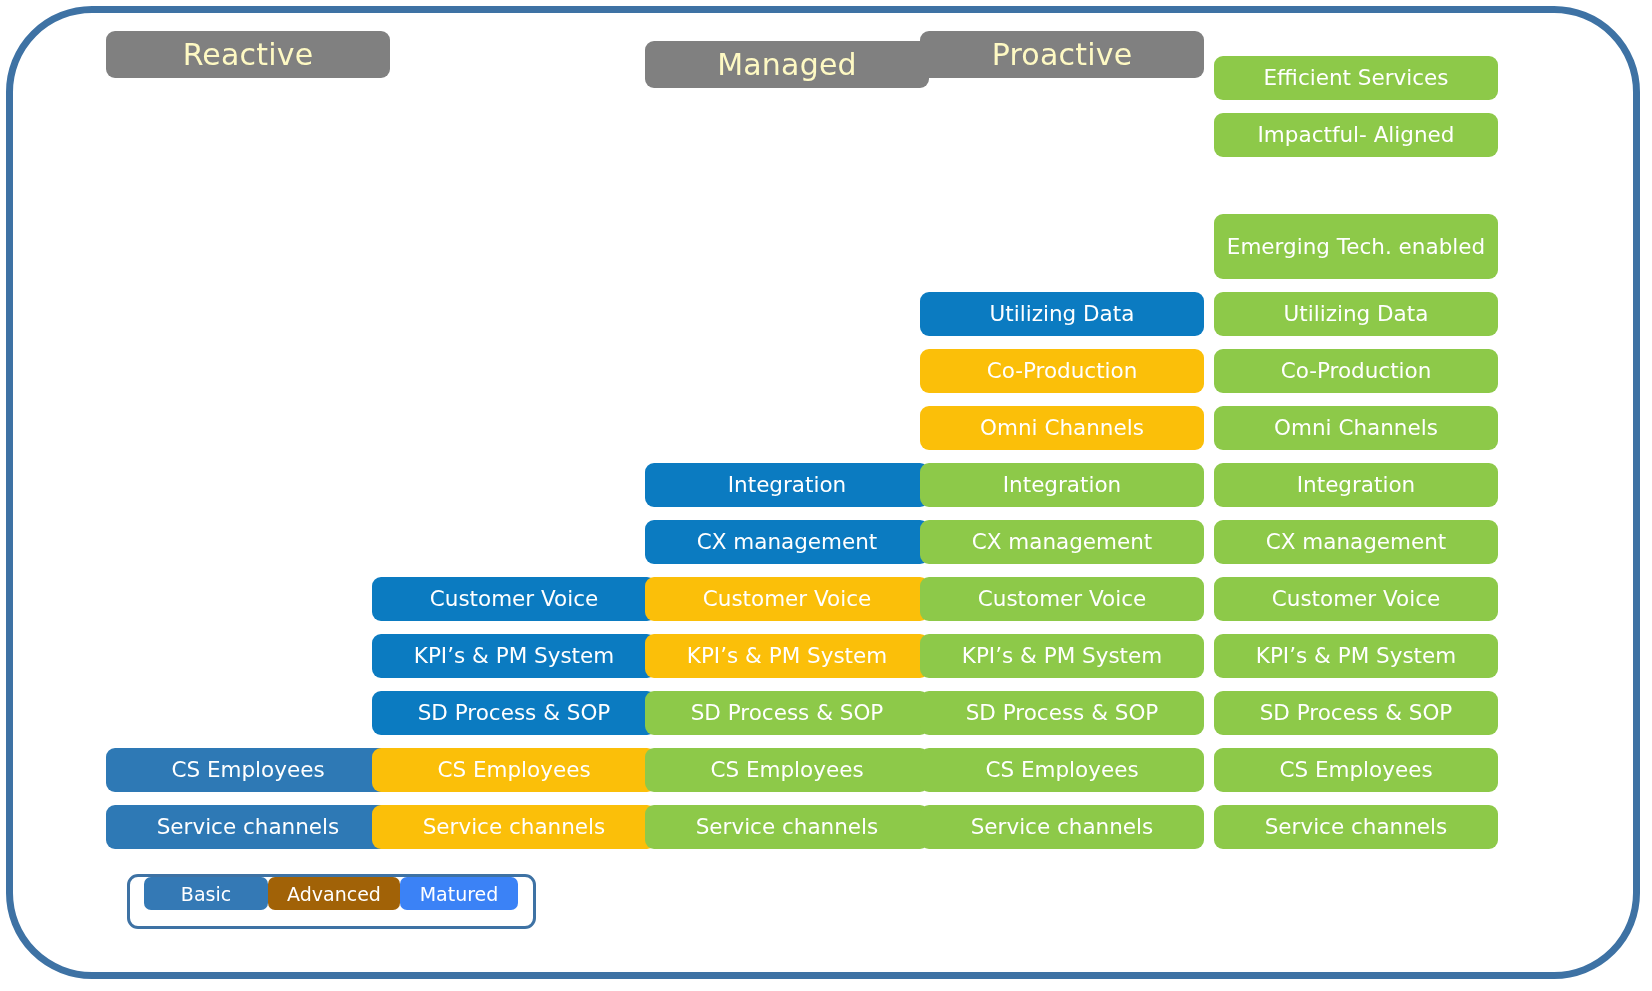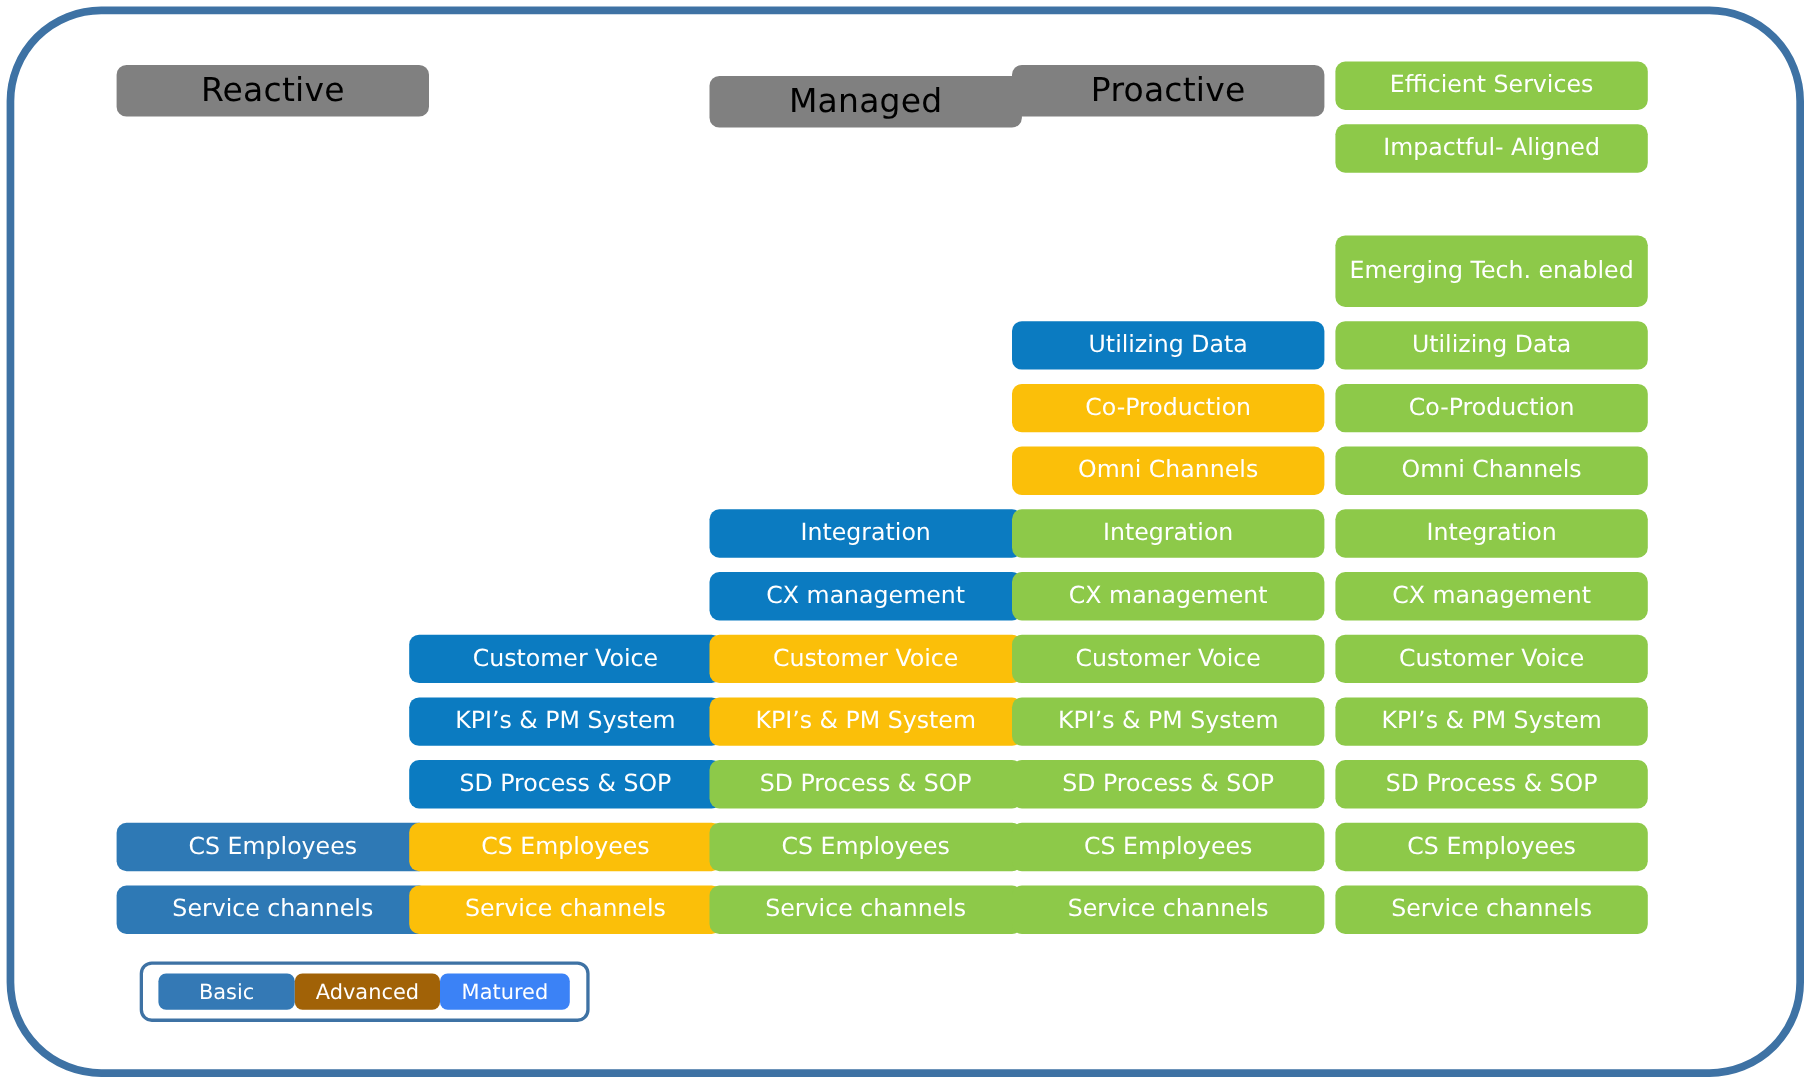--- a/index.html
+++ b/index.html
@@ -27,26 +27,25 @@
     display:flex;
     flex-direction:column-reverse;
     align-items:stretch;
   }
   .col-head{
     position:absolute;
     width:284px;
     height:47px;
     border-radius:9px;
     background:#808080;
-    color:#000000;
+    color:#fef9c3;
     display:flex;align-items:center;justify-content:center;
     font-size:30px;
     letter-spacing:.2px;
     box-sizing:border-box;
-    margin-top:28px;
   }
   .col-head.bold{ font-weight:bold; }
 
   .pill{
     border-radius:9px;
     color:#ffffff;
     display:flex;align-items:center;justify-content:center;
     text-align:right;
     font-size:21.5px;
     line-height:1.18;
@@ -63,21 +62,21 @@
   .c-green { background:#8DC949; }
 
   #legend{
     position:absolute;
     left:127px;top:874px;
     width:409px;height:55px;
     border:3px solid #3E72A4;
     border-radius:11px;
     background:#ffffff;
     box-sizing:border-box;
-    display:flex;align-items:center;
+    display:flex;
     padding-left:14px;
   }
   .legend-pill{
     height:33px;
     border-radius:7px;
     color:#ffffff;
     display:flex;align-items:center;justify-content:center;
     font-size:19px;
     box-sizing:border-box;
     padding:0 10px;

